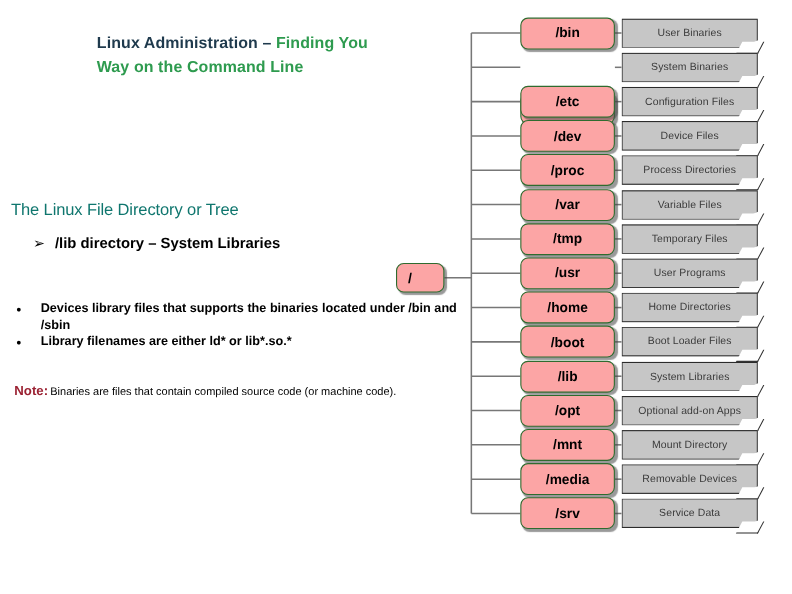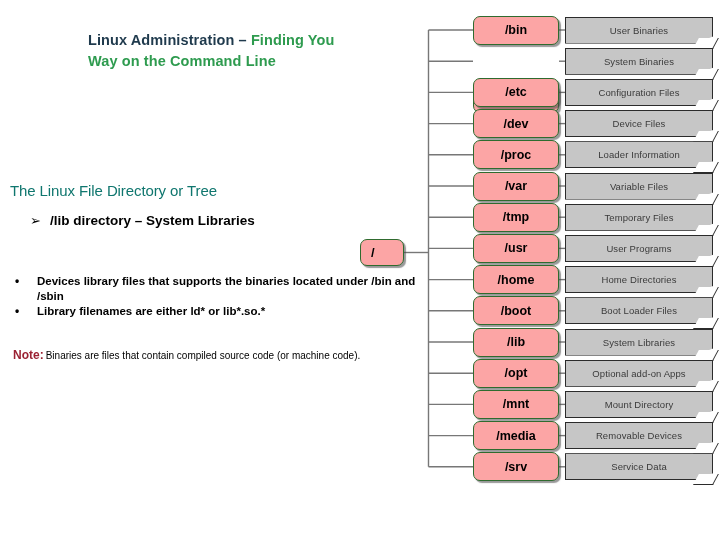--- a/index.html
+++ b/index.html
@@ -154,21 +154,21 @@
   .dir-node {
     left: 473px;
     width: 86px;
     height: 29px;
   }
 
   
   .gray-note {
     position: absolute;
     left: 565px;
-    width: 148px;
+    width: 124px;
     height: 27px;
     box-sizing: border-box;
   }
   .gray-note .gn-body {
     position: absolute;
     inset: 0;
     background: #c6c6c6;
     border: 1px solid #2b2b2b;
     box-sizing: border-box;
     display: flex;
@@ -325,21 +325,21 @@
       </div>
       <div class="gray-note" style="top: 78.9px;">
         <div class="gn-body">Configuration Files</div>
         <div class="gn-fold"></div>
       </div>
       <div class="gray-note" style="top: 110.1px;">
         <div class="gn-body">Device Files</div>
         <div class="gn-fold"></div>
       </div>
       <div class="gray-note" style="top: 141.3px;">
-        <div class="gn-body">Loader Information</div>
+        <div class="gn-body">Process Directories</div>
         <div class="gn-fold"></div>
       </div>
       <div class="gray-note" style="top: 172.5px;">
         <div class="gn-body">Variable Files</div>
         <div class="gn-fold"></div>
       </div>
       <div class="gray-note" style="top: 203.7px;">
         <div class="gn-body">Temporary Files</div>
         <div class="gn-fold"></div>
       </div>

